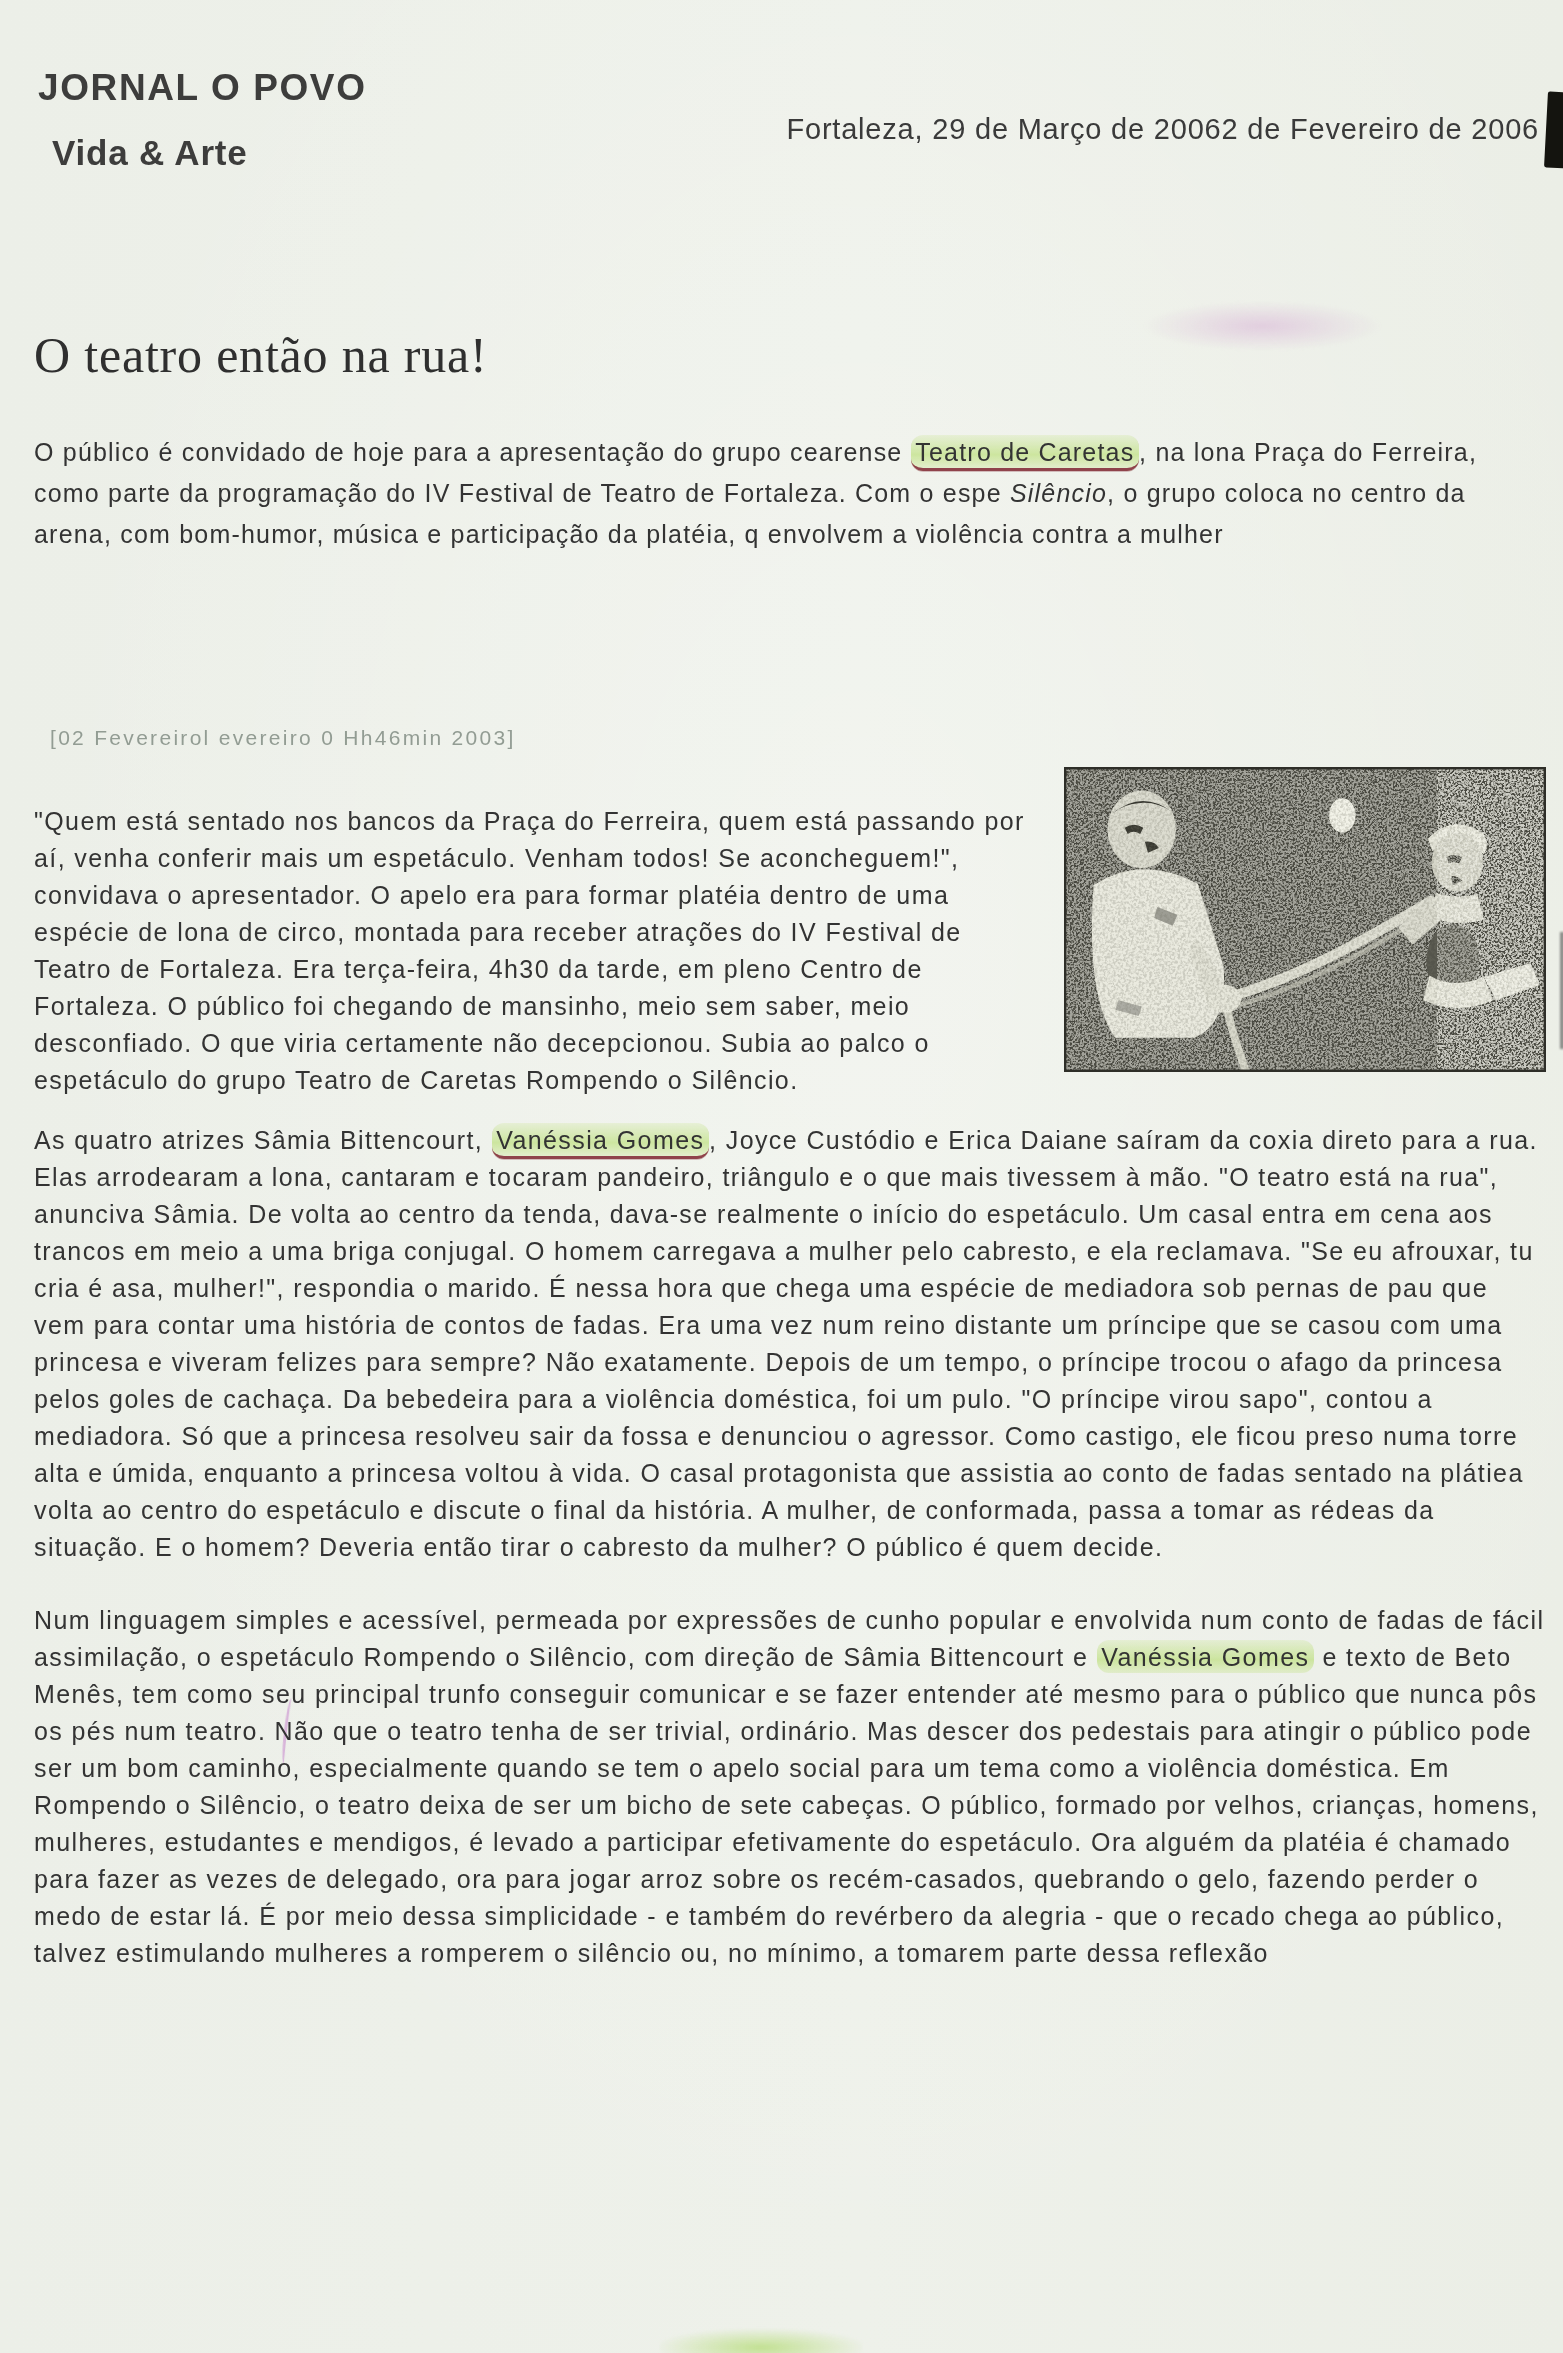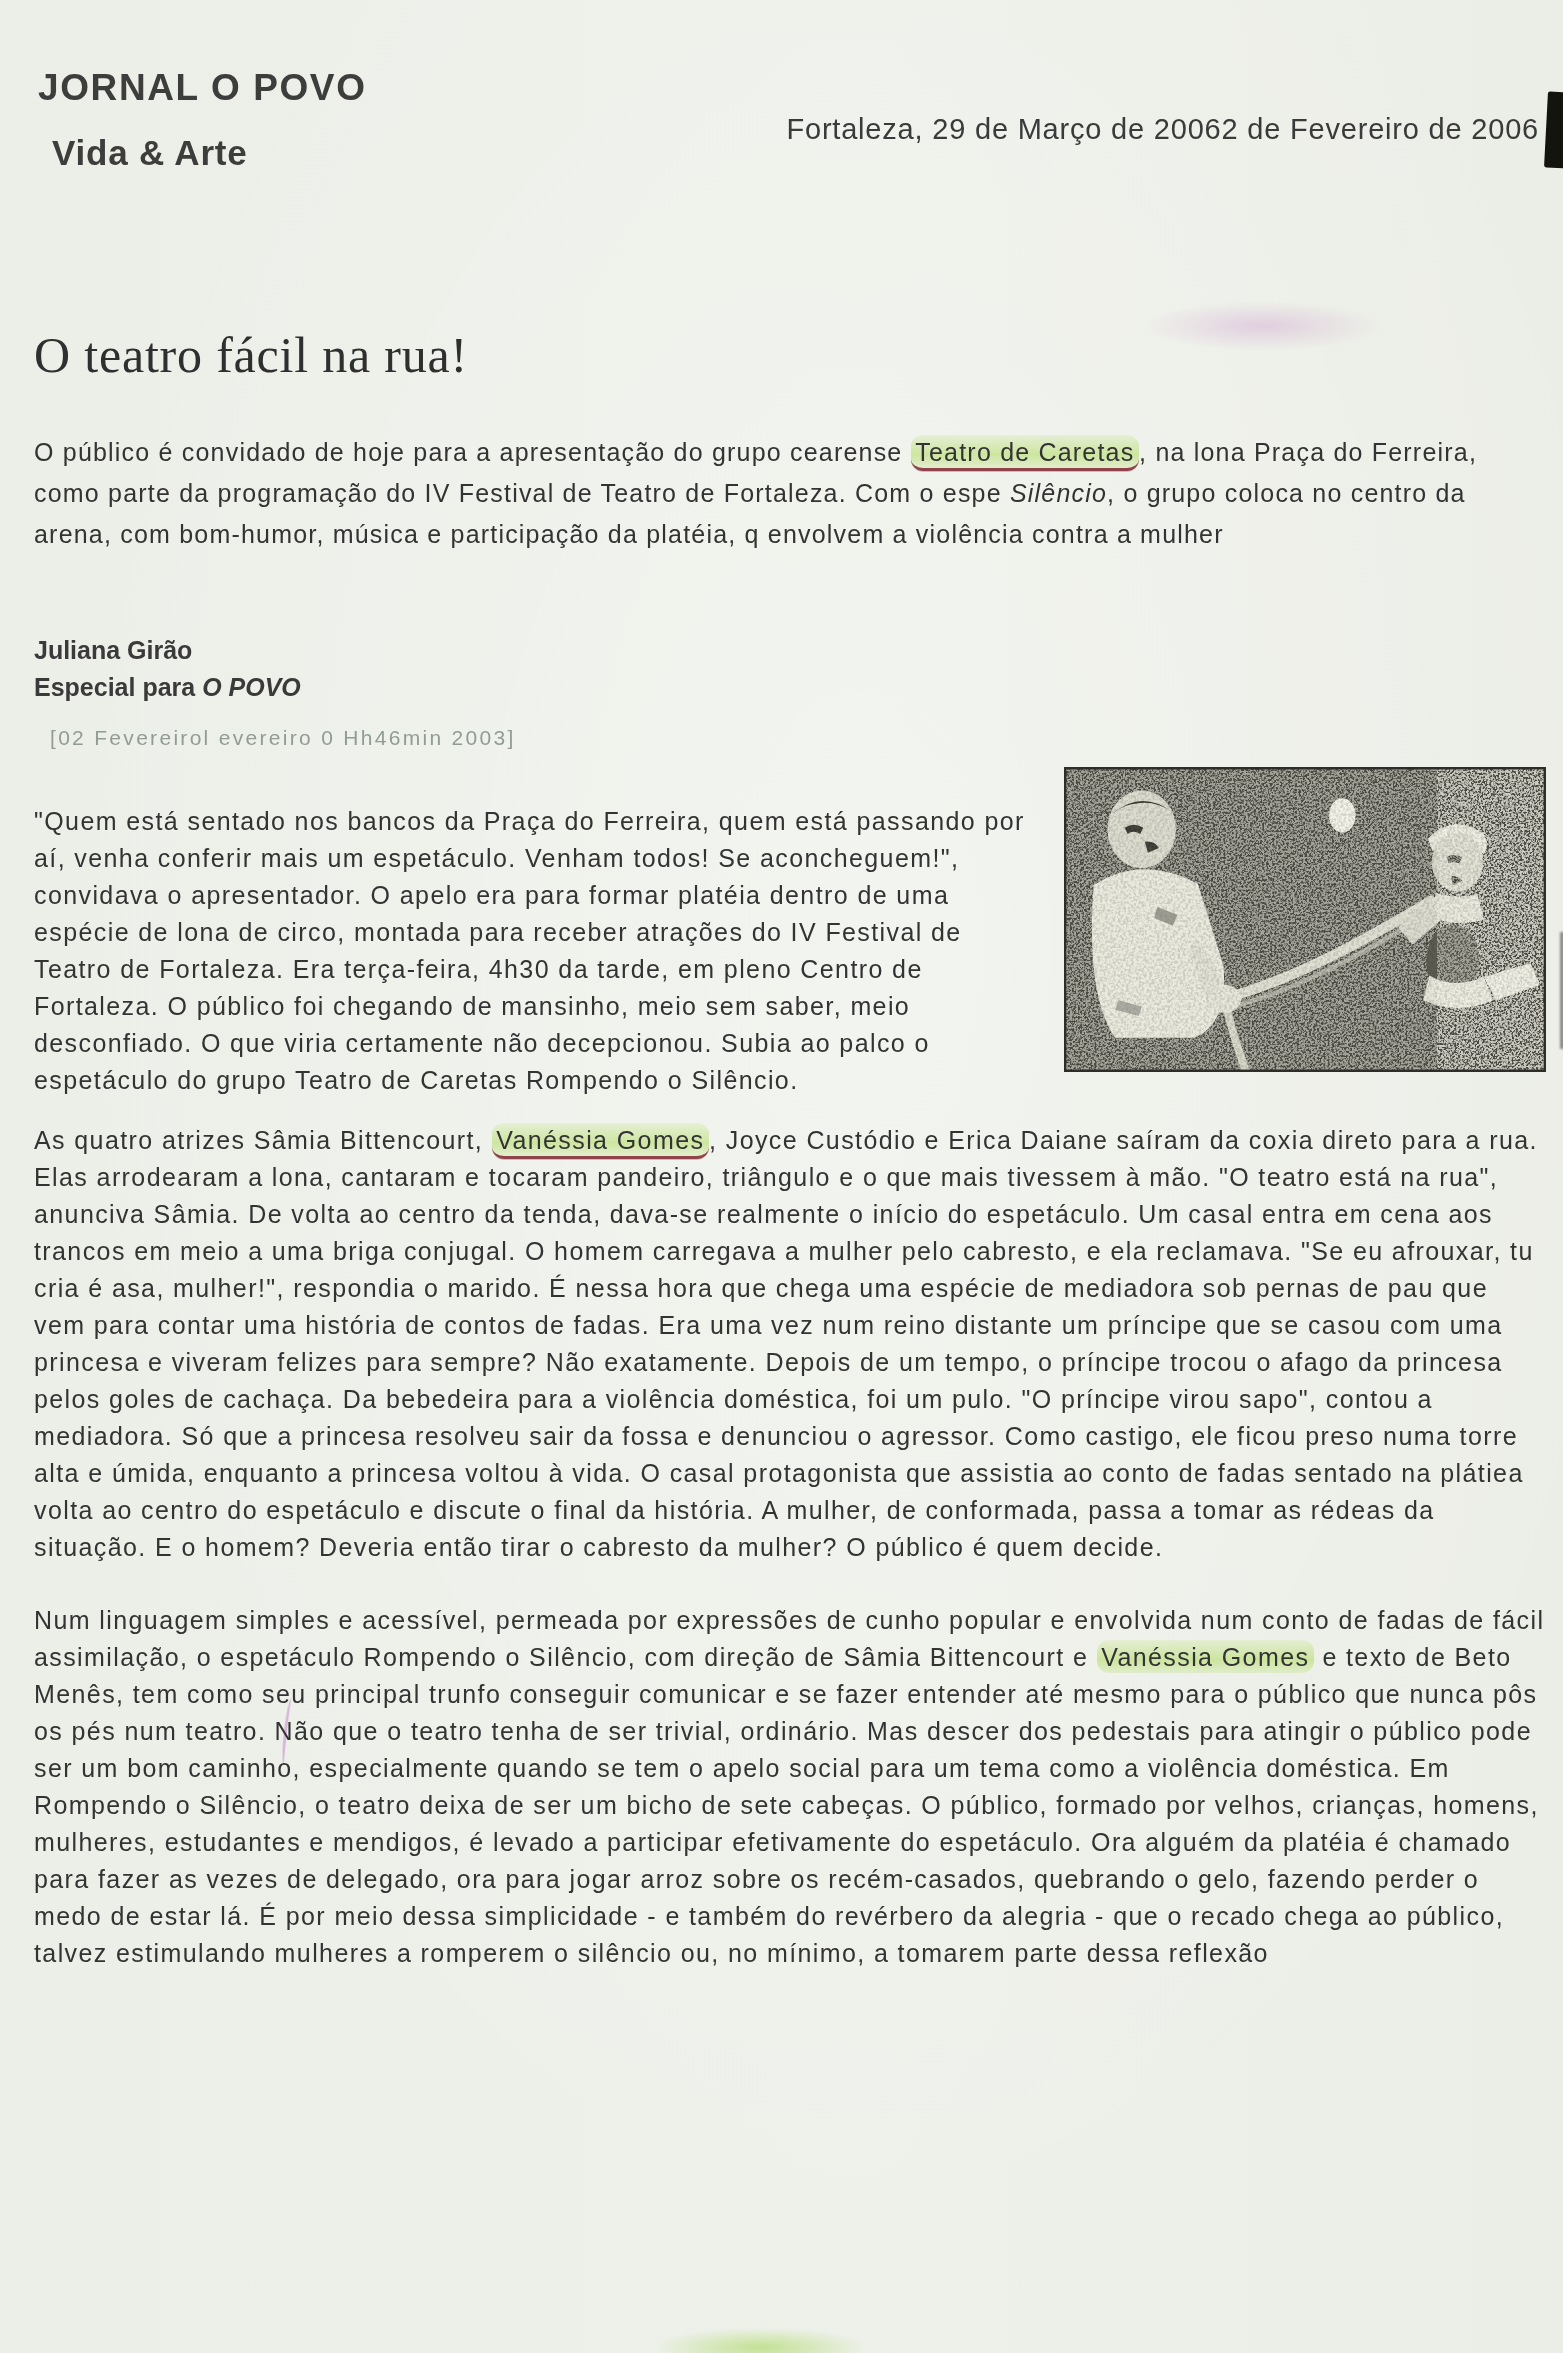--- a/index.html
+++ b/index.html
@@ -120,30 +120,26 @@
   <div class="masthead">JORNAL O POVO</div>
   <div class="section-label">Vida &amp; Arte</div>
   <div class="dateline">Fortaleza, 29 de Março de 20062 de Fevereiro de 2006</div>
 
   <div class="corner-mark"></div>
   <div class="title-smudge"></div>
   <div class="pen-squiggle"></div>
   <div class="bottom-smudge"></div>
   <div class="edge-line"></div>
 
-  <div class="headline">O teatro fácil na rua!</div>
+  <div class="headline">O teatro então na rua!</div>
 
   <div class="lead">
     <span>O público é convidado de hoje para a apresentação do grupo cearense </span><span class="hl-green hl-underline">Teatro de Caretas</span><span>, na lona Praça do Ferreira, como parte da programação do IV Festival de Teatro de Fortaleza. Com o espe </span><span class="italic">Silêncio</span><span>, o grupo coloca no centro da arena, com bom-humor, música e participação da platéia, q envolvem a violência contra a mulher</span>
   </div>
 
-  <div class="byline">
-    <div>Juliana Girão</div>
-    <div><span>Especial para </span><span class="italic">O POVO</span></div>
-  </div>
 
   <div class="stamp">[02 Fevereirol evereiro 0 Hh46min 2003]</div>
 
   <div class="article">
 
     <div class="figure">
       <svg class="photo" viewBox="0 0 620 392" aria-hidden="true">
         <defs>
           <filter id="grain" x="0" y="0" width="100%" height="100%">
             <feTurbulence type="fractalNoise" baseFrequency="0.38" numOctaves="3" seed="7"></feTurbulence>

